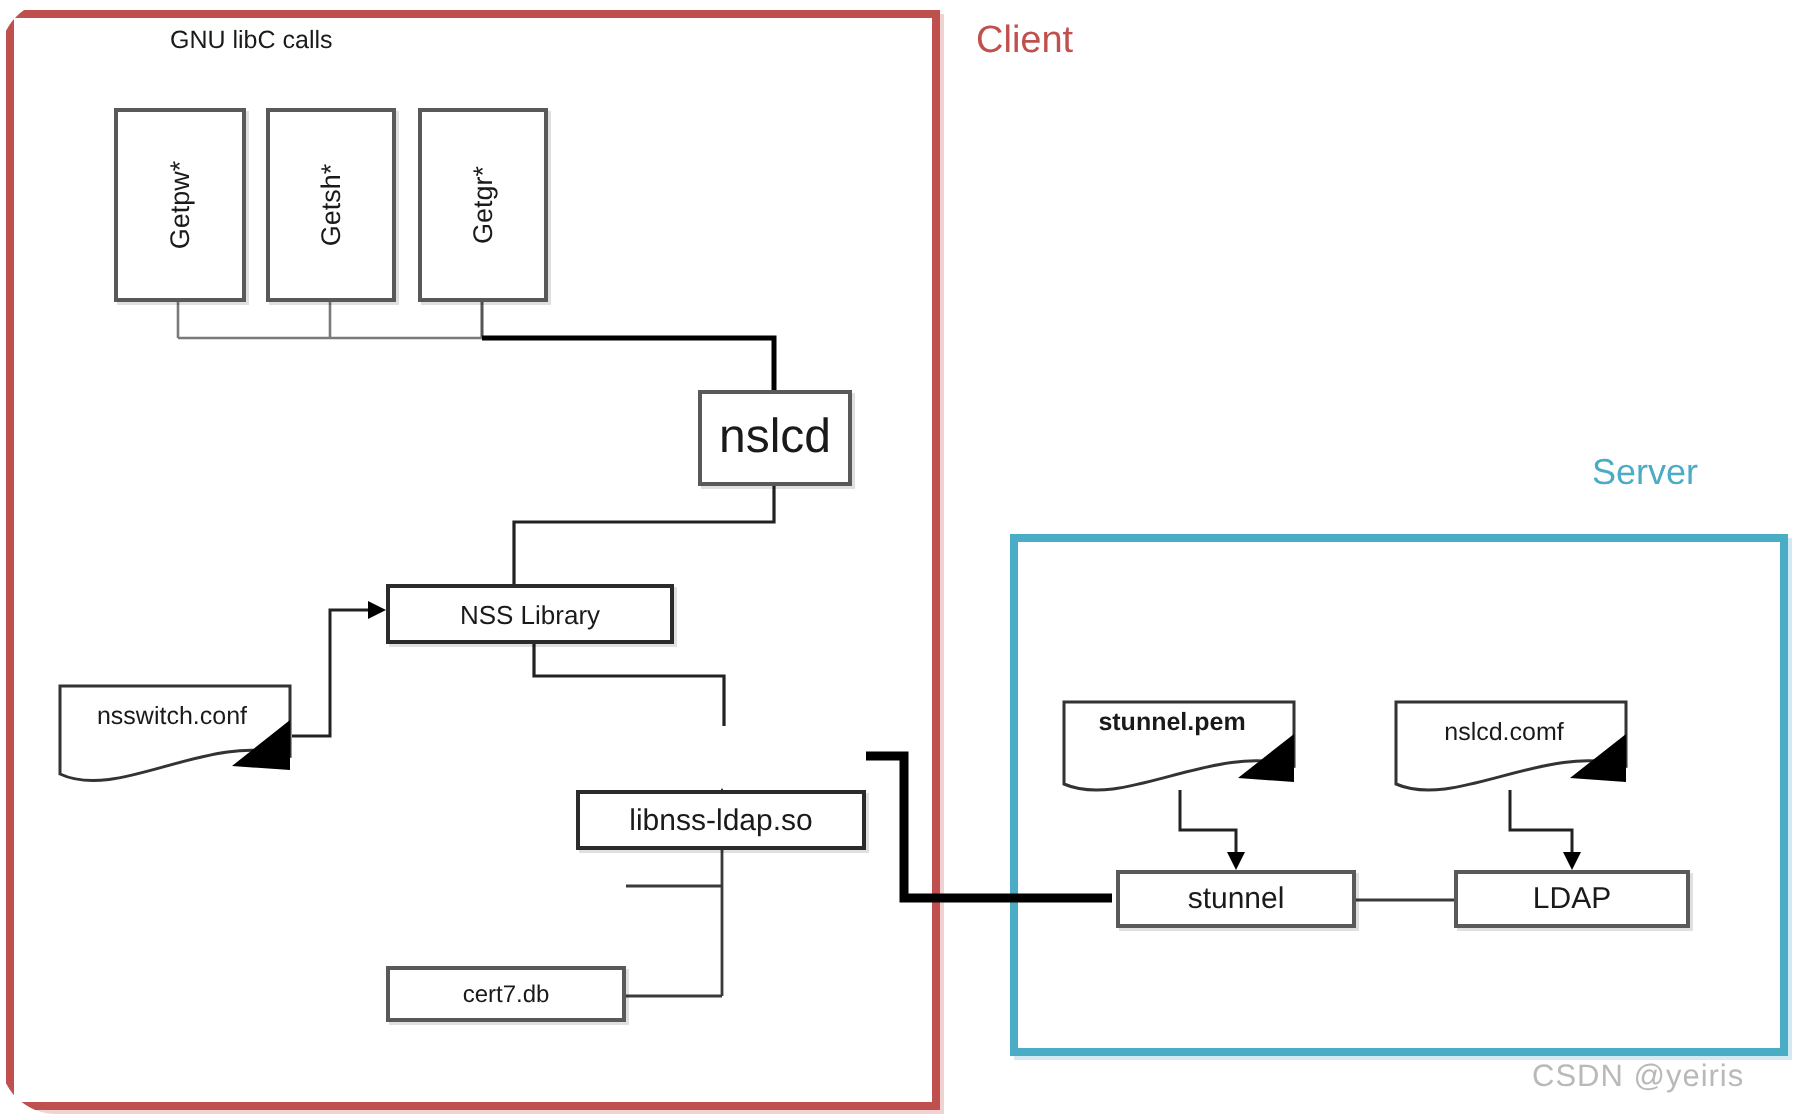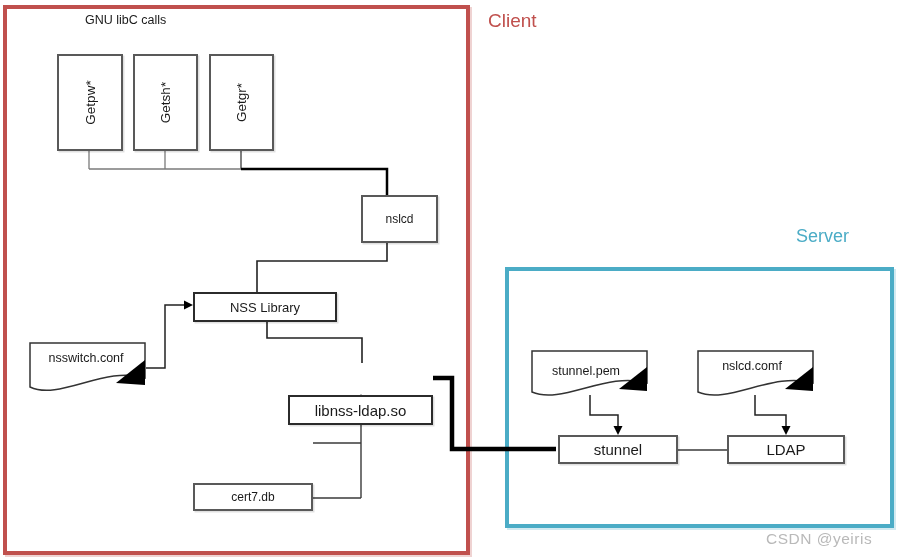--- a/index.html
+++ b/index.html
@@ -1,46 +1,46 @@
 <!DOCTYPE html>
 <html><head>
 <meta charset="utf-8">
 <style>
   html,body{margin:0;padding:0;background:#fff;}
   .canvas{
     position:relative;width:902px;height:557px;background:#ffffff;overflow:hidden;
-    font-family:"Liberation Sans", sans-serif;color:#1a1a1a;
+    font-family:"Liberation Sans", sans-serif;color:#1a1a1a;border-radius:28px;
   }
   .region{position:absolute;box-sizing:border-box;background:transparent;}
   .region.client{left:3px;top:5px;width:467px;height:550px;border:4px solid #c0504d;box-shadow:2px 2px 0 rgba(192,80,77,.25);}
   .region.server{left:505px;top:267px;width:389px;height:261px;border:4px solid #4bacc6;box-shadow:2px 2px 0 rgba(75,172,198,.25);}
   .lbl{position:absolute;white-space:nowrap;}
   .lbl.group{left:85px;top:13px;font-size:12.5px;color:#1a1a1a;}
   .lbl.client-label{left:488px;top:10px;font-size:19px;color:#c0504d;text-align:right;}
   .lbl.server-label{left:796px;top:226px;font-size:18px;color:#4bacc6;}
   .lbl.watermark{left:766px;top:530px;font-size:15.5px;color:#b9b9b9;letter-spacing:.5px;}
   .node{
     position:absolute;box-sizing:border-box;background:#fff;border:2px solid #595959;
     display:flex;align-items:center;justify-content:center;text-align:center;
     box-shadow:1.5px 1.5px 0 rgba(0,0,0,.12);
   }
   .node.getpw{left:57px;top:54px;width:66px;height:97px;}
   .node.getsh{left:133px;top:54px;width:65px;height:97px;}
   .node.getgr{left:209px;top:54px;width:65px;height:97px;}
   .node .vert{transform:rotate(-90deg);white-space:nowrap;font-size:13.5px;}
-  .node.nslcd{left:349px;top:195px;width:77px;height:48px;font-size:12px;margin-left:12px;}
+  .node.nslcd{left:349px;top:195px;width:77px;height:48px;font-size:24px;}
   .node.nss{left:193px;top:292px;width:144px;height:30px;font-size:13px;border-color:#2b2b2b;}
   .node.libnss{left:288px;top:363px;width:145px;height:30px;font-size:15px;border-color:#2b2b2b;margin-top:32px;}
   .node.etcnslcd{left:193px;top:428px;width:120px;height:27px;font-size:11px;}
   .node.cert7{left:193px;top:483px;width:120px;height:28px;font-size:12px;}
   .node.stunnel{left:558px;top:435px;width:120px;height:29px;font-size:15px;}
   .node.ldap{left:727px;top:435px;width:118px;height:29px;font-size:15px;text-align:center;}
   .doc-label{position:absolute;font-size:12.5px;text-align:center;white-space:nowrap;}
   .doc-label.nsswitch{left:36px;top:351px;width:100px;}
-  .doc-label.stunnelpem{left:536px;top:364px;width:100px;}
+  .doc-label.stunnelpem{left:536px;top:354px;width:100px;font-weight:bold;}
   .doc-label.sldapcomf{left:702px;top:359px;width:100px;}
   svg.wires{position:absolute;left:0;top:0;width:902px;height:557px;pointer-events:none;}
 </style>
 </head>
 <body>
 
 <div class="canvas">
 
   <div class="region client"></div>
   <div class="region server"></div>

